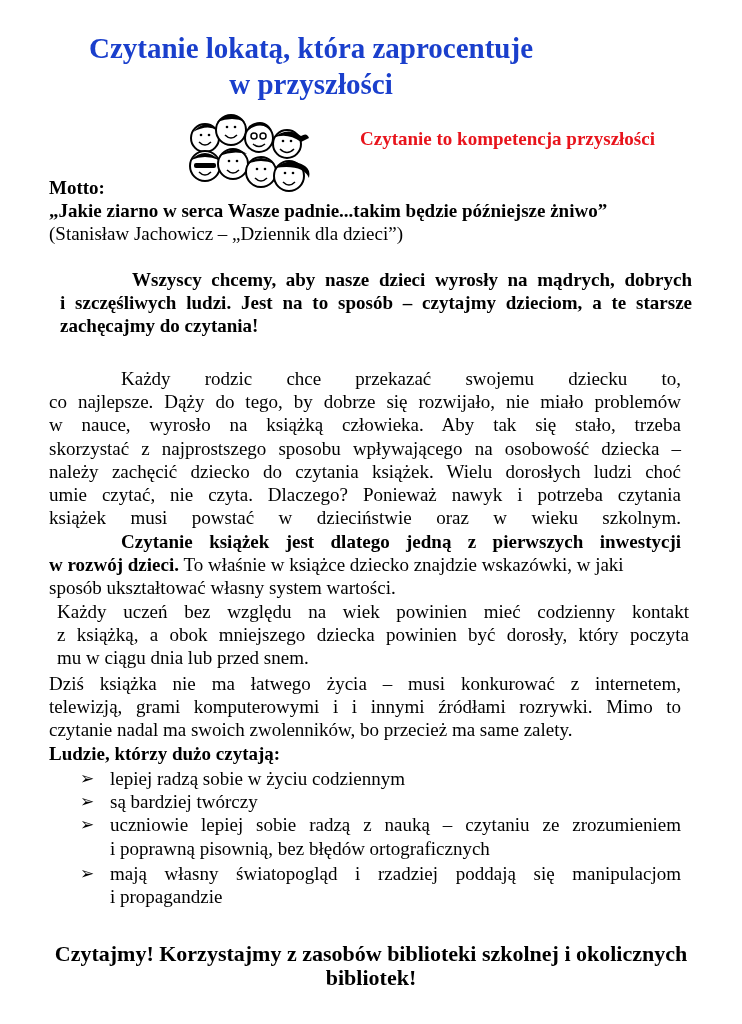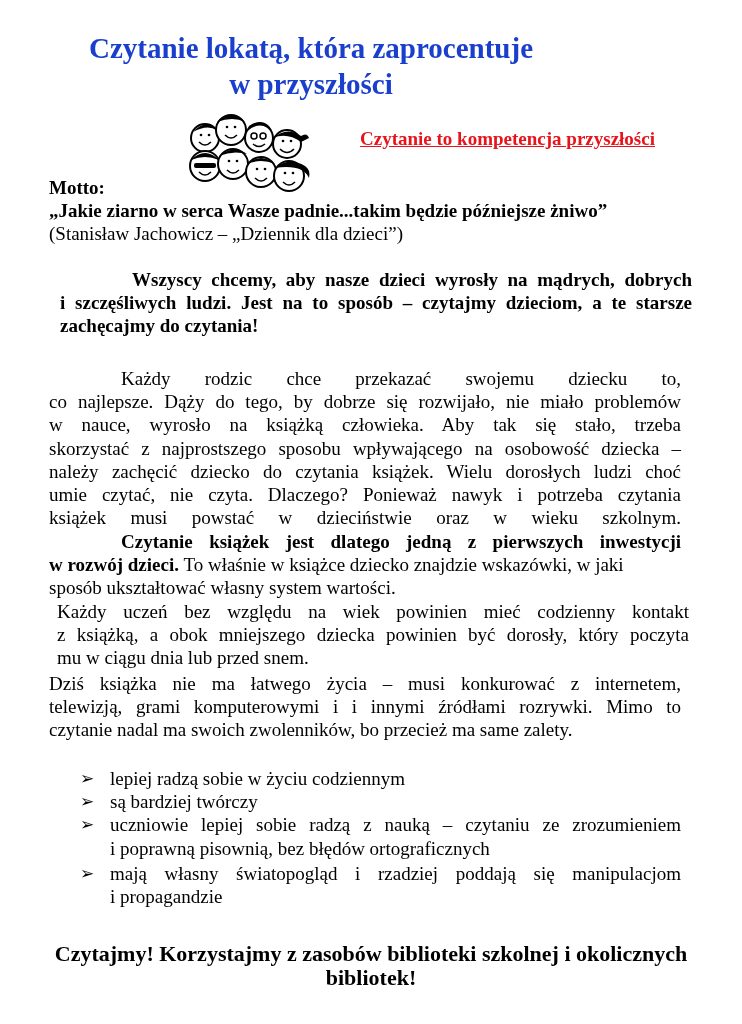--- a/index.html
+++ b/index.html
@@ -14,21 +14,20 @@
       text-align: center; color: #1a3fcc; font-weight: bold;
       font-size: 29px; line-height: 36px;
     }
     .faces {
       position: absolute; left: 183px; top: 108px; width: 130px; height: 90px;
     }
     .subtitle {
       position: absolute; left: 360px; top: 128px;
       color: #e8141c; font-weight: bold; font-size: 19px; line-height: 22px;
       white-space: nowrap;
-      text-decoration: underline;
     }
     .text {
       position: absolute; left: 49px; width: 632px;
       font-size: 19px; line-height: 23.2px;
     }
     .b { font-weight: bold; }
     .line { display: block; white-space: nowrap; }
     .jl { display: block; text-align: justify; text-align-last: justify; }
     .indent { text-indent: 72px; }
     .bullets { position: absolute; left: 80px; width: 601px; font-size: 19px; line-height: 23.2px; }
@@ -138,20 +137,21 @@
   <div class="text" style="top:600px;margin-left:8px;">
     <span class="jl">Każdy uczeń bez względu na wiek powinien mieć codzienny kontakt</span>
     <span class="jl">z książką, a obok mniejszego dziecka powinien być dorosły, który poczyta</span>
     <span class="line">mu w ciągu dnia lub przed snem.</span>
   </div>
 
   <div class="text" style="top:672px;">
     <span class="jl">Dziś książka nie ma łatwego życia – musi konkurować z internetem,</span>
     <span class="jl">telewizją, grami komputerowymi i i innymi źródłami rozrywki. Mimo to</span>
     <span class="line">czytanie nadal ma swoich zwolenników, bo przecież ma same zalety.</span>
+    <span class="line b">Ludzie, którzy dużo czytają:</span>
   </div>
 
   <div class="bullets" style="top:767px;">
     <div class="bullet">
       <span class="arrow">➢</span>
       <span class="line">lepiej radzą sobie w życiu codziennym</span>
     </div>
     <div class="bullet">
       <span class="arrow">➢</span>
       <span class="line">są bardziej twórczy</span>

